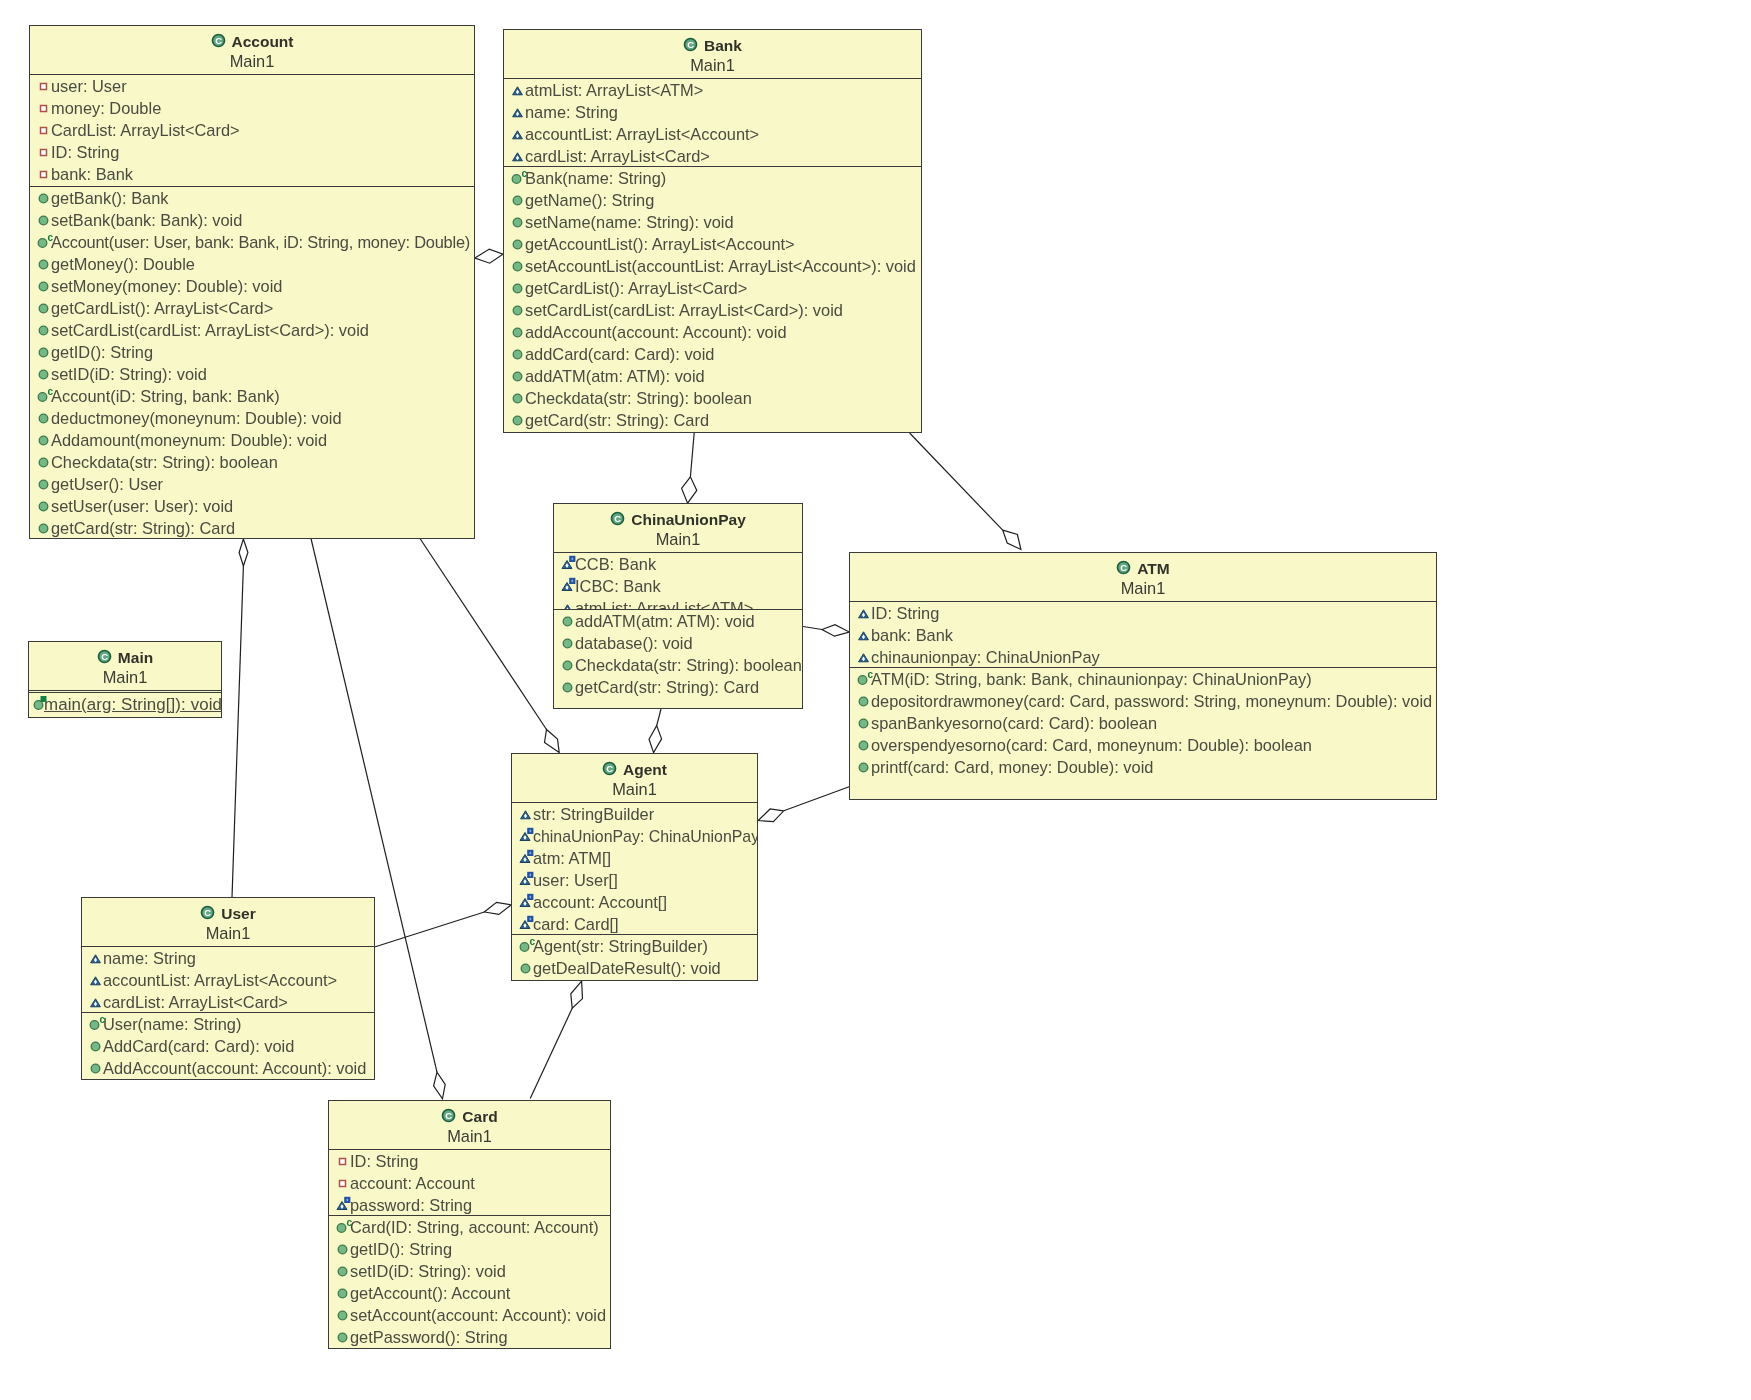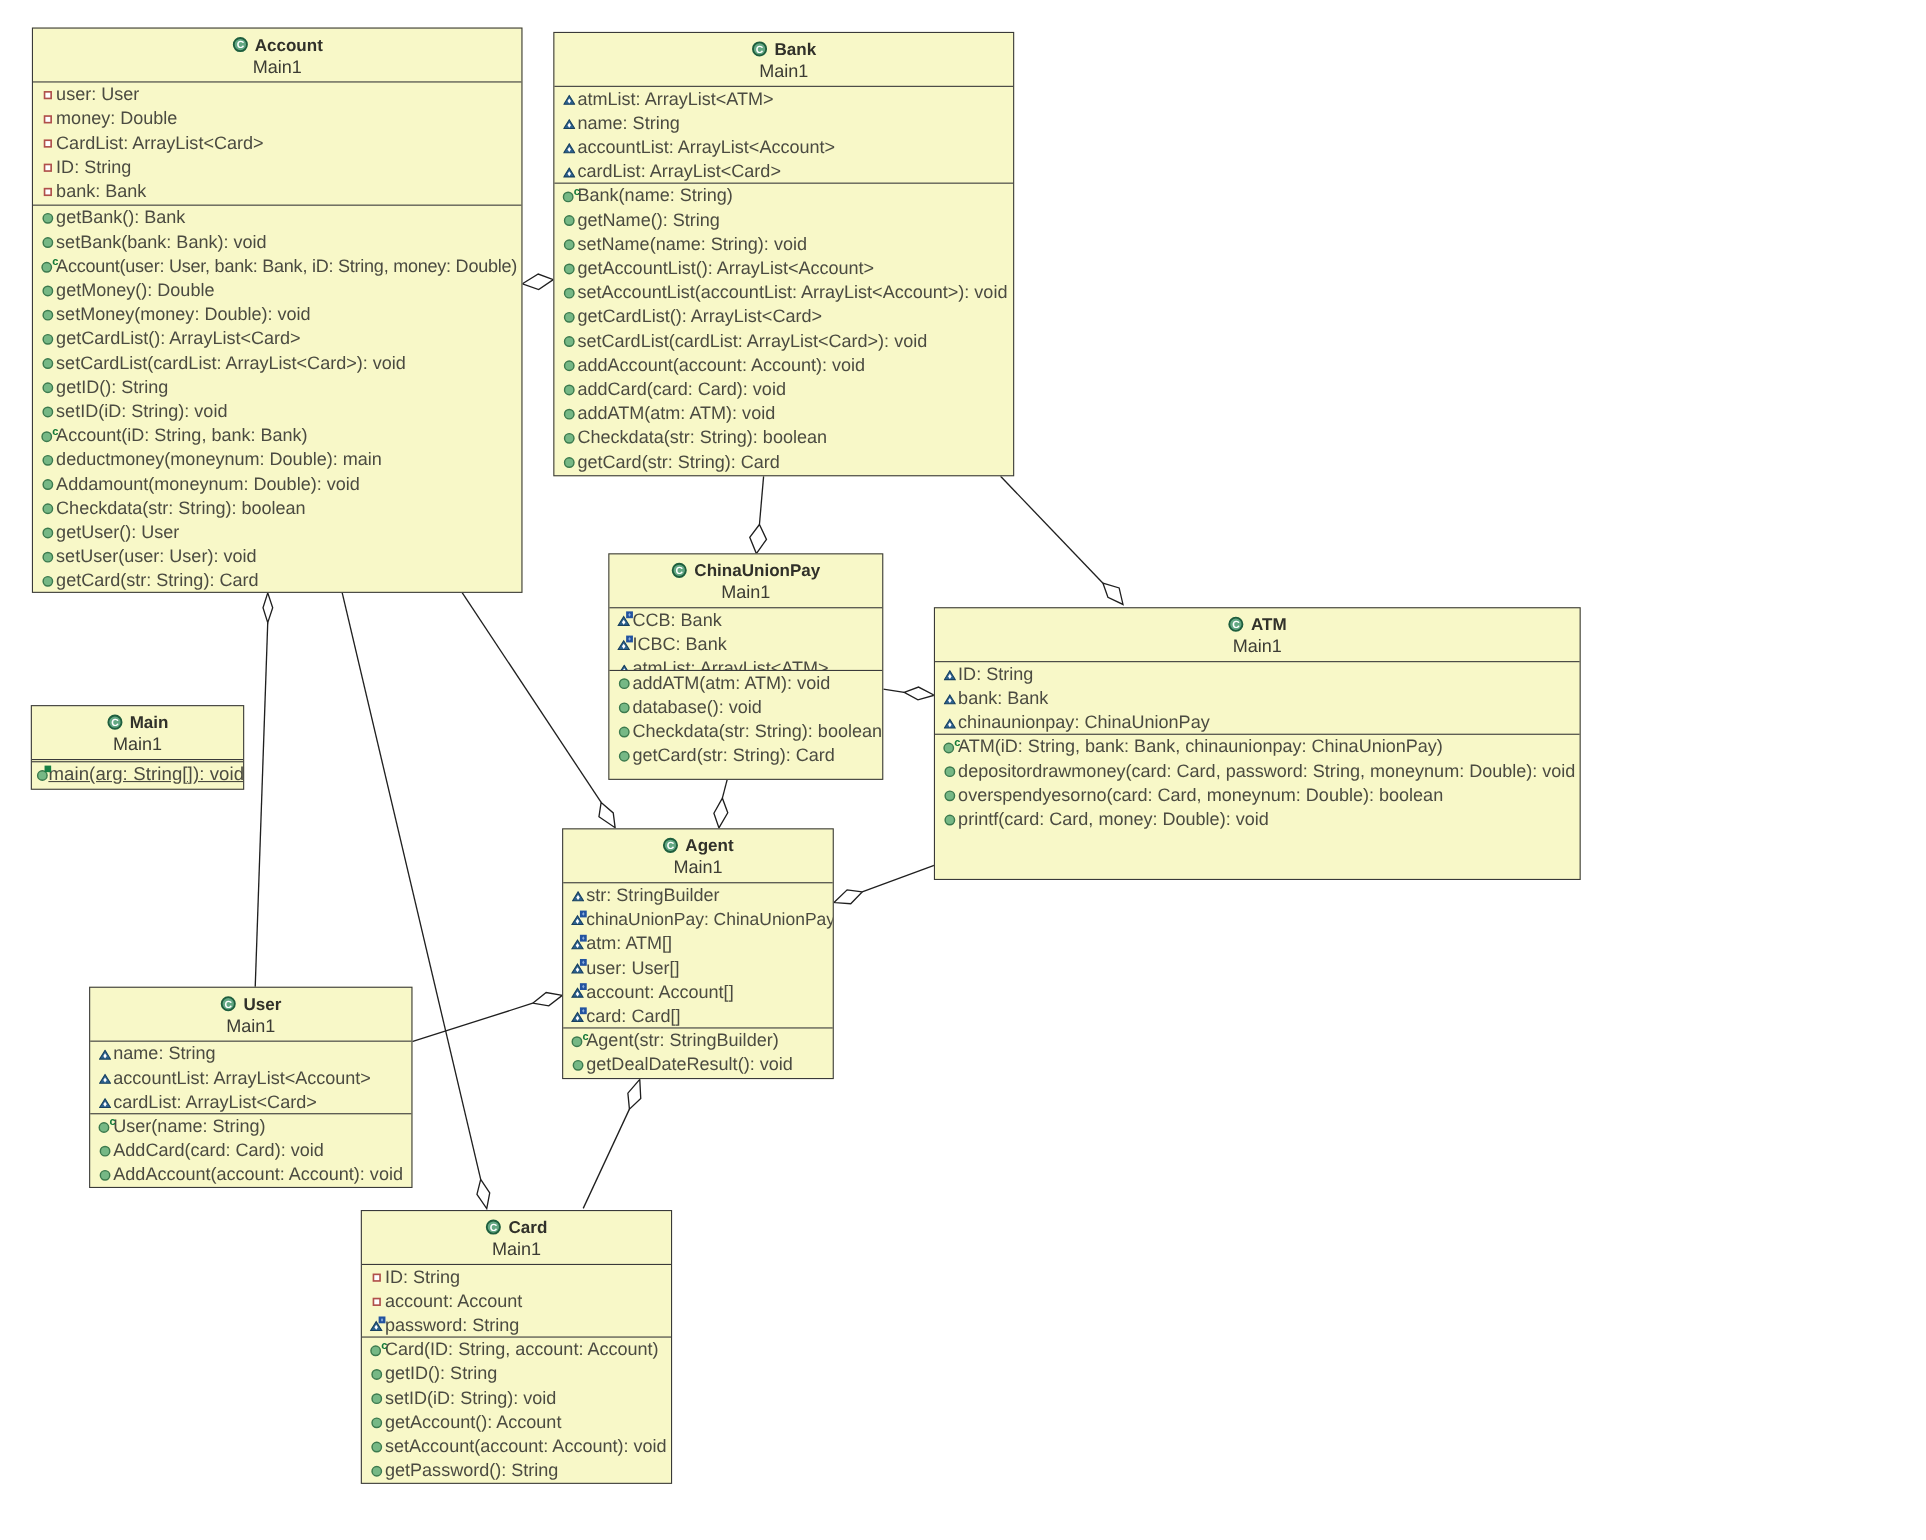--- a/index.html
+++ b/index.html
@@ -94,21 +94,21 @@
         </svg><span>getID(): String</span></div>
       <div class="r"><svg class="ic" style="left:8px;top:6.5px" width="11" height="11" viewBox="0 0 11 11">
           <circle cx="5.5" cy="5.5" r="4.3" fill="#76b885" stroke="#3c7a4e" stroke-width="1.3"></circle>
         </svg><span>setID(iD: String): void</span></div>
       <div class="r"><svg class="ic" style="left:7px;top:2px" width="17" height="16" viewBox="0 0 17 16">
           <circle cx="5.5" cy="10" r="4.3" fill="#76b885" stroke="#3c7a4e" stroke-width="1.3"></circle>
           <text x="10.5" y="8" font-size="10" font-weight="bold" fill="#157a3a" font-family="Liberation Sans,sans-serif">c</text>
         </svg><span>Account(iD: String, bank: Bank)</span></div>
       <div class="r"><svg class="ic" style="left:8px;top:6.5px" width="11" height="11" viewBox="0 0 11 11">
           <circle cx="5.5" cy="5.5" r="4.3" fill="#76b885" stroke="#3c7a4e" stroke-width="1.3"></circle>
-        </svg><span>deductmoney(moneynum: Double): main</span></div>
+        </svg><span>deductmoney(moneynum: Double): void</span></div>
       <div class="r"><svg class="ic" style="left:8px;top:6.5px" width="11" height="11" viewBox="0 0 11 11">
           <circle cx="5.5" cy="5.5" r="4.3" fill="#76b885" stroke="#3c7a4e" stroke-width="1.3"></circle>
         </svg><span>Addamount(moneynum: Double): void</span></div>
       <div class="r"><svg class="ic" style="left:8px;top:6.5px" width="11" height="11" viewBox="0 0 11 11">
           <circle cx="5.5" cy="5.5" r="4.3" fill="#76b885" stroke="#3c7a4e" stroke-width="1.3"></circle>
         </svg><span>Checkdata(str: String): boolean</span></div>
       <div class="r"><svg class="ic" style="left:8px;top:6.5px" width="11" height="11" viewBox="0 0 11 11">
           <circle cx="5.5" cy="5.5" r="4.3" fill="#76b885" stroke="#3c7a4e" stroke-width="1.3"></circle>
         </svg><span>getUser(): User</span></div>
       <div class="r"><svg class="ic" style="left:8px;top:6.5px" width="11" height="11" viewBox="0 0 11 11">
@@ -249,20 +249,23 @@
         </svg><span>chinaunionpay: ChinaUnionPay</span></div>
     </div>
     <div class="sec2">
       <div class="r"><svg class="ic" style="left:7px;top:2px" width="17" height="16" viewBox="0 0 17 16">
           <circle cx="5.5" cy="10" r="4.3" fill="#76b885" stroke="#3c7a4e" stroke-width="1.3"></circle>
           <text x="10.5" y="8" font-size="10" font-weight="bold" fill="#157a3a" font-family="Liberation Sans,sans-serif">c</text>
         </svg><span>ATM(iD: String, bank: Bank, chinaunionpay: ChinaUnionPay)</span></div>
       <div class="r"><svg class="ic" style="left:8px;top:6.5px" width="11" height="11" viewBox="0 0 11 11">
           <circle cx="5.5" cy="5.5" r="4.3" fill="#76b885" stroke="#3c7a4e" stroke-width="1.3"></circle>
         </svg><span>depositordrawmoney(card: Card, password: String, moneynum: Double): void</span></div>
+      <div class="r"><svg class="ic" style="left:8px;top:6.5px" width="11" height="11" viewBox="0 0 11 11">
+          <circle cx="5.5" cy="5.5" r="4.3" fill="#76b885" stroke="#3c7a4e" stroke-width="1.3"></circle>
+        </svg><span>spanBankyesorno(card: Card): boolean</span></div>
       <div class="r"><svg class="ic" style="left:8px;top:6.5px" width="11" height="11" viewBox="0 0 11 11">
           <circle cx="5.5" cy="5.5" r="4.3" fill="#76b885" stroke="#3c7a4e" stroke-width="1.3"></circle>
         </svg><span>overspendyesorno(card: Card, moneynum: Double): boolean</span></div>
       <div class="r"><svg class="ic" style="left:8px;top:6.5px" width="11" height="11" viewBox="0 0 11 11">
           <circle cx="5.5" cy="5.5" r="4.3" fill="#76b885" stroke="#3c7a4e" stroke-width="1.3"></circle>
         </svg><span>printf(card: Card, money: Double): void</span></div>
     </div>
   </div>
 <div class="box" style="left:28px;top:641px;width:194px;height:77px">
     <div class="hdr">

